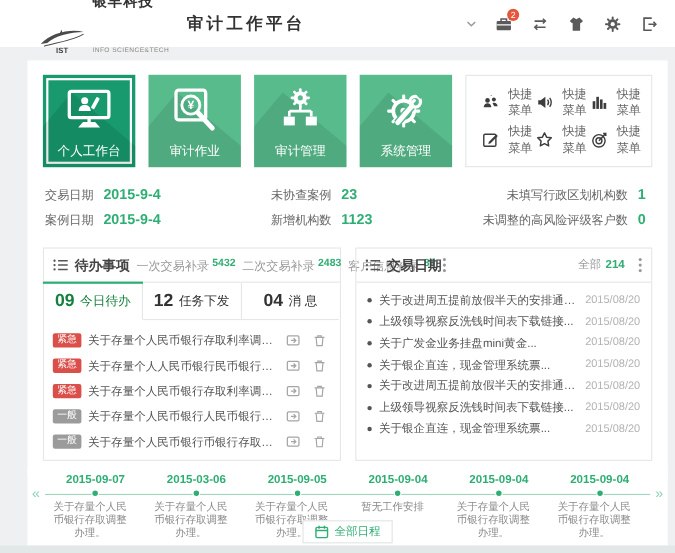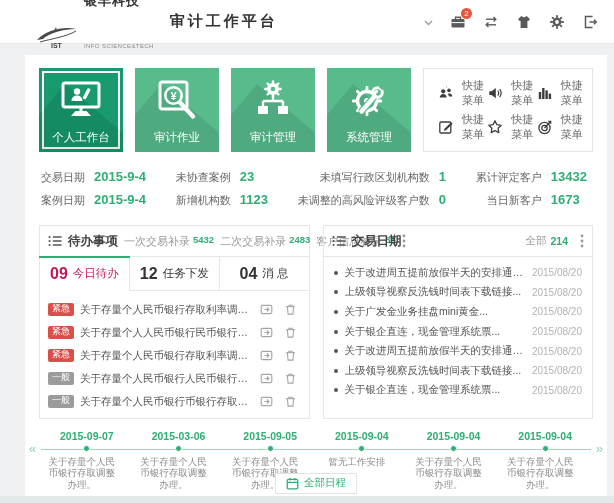--- a/index.html
+++ b/index.html
@@ -58,21 +58,21 @@
   .kebab svg { width:4px; height:14px; display:block; }
   .list-ic { color:#555; flex:none; } .list-ic svg { width:14px; height:14px; display:block; }
   .tabs { display:flex; border-top:1px solid #e4e7e7; }
   .tab { flex:1; height:34px; display:flex; align-items:center; justify-content:center; gap:5px;
     border-bottom:1px solid #e4e7e7; border-right:1px solid #e4e7e7; cursor:pointer; position:relative; }
   .tab:last-child { border-right:none; }
   .tab-num { font-size:16px; font-weight:bold; color:#333; }
   .tab-label { font-size:11.5px; color:#333; }
   .tab.active { border-bottom:1px solid #fff; }
   .tab.active::before { content:""; position:absolute; top:-1px; left:-1px; right:-1px; height:2px; background:#2fae74; }
-  .tab.active .tab-num, .tab.active .tab-label { color:#be185d; }
+  .tab.active .tab-num, .tab.active .tab-label { color:#15803d; }
   .todo-list { padding:7px 8px 5px; }
   .todo-row { display:flex; align-items:center; gap:6px; height:23px; cursor:pointer; }
   .badge { font-size:9px; color:#fff; padding:1px 4px 2px; border-radius:2px; flex:none; line-height:1.1; }
   .badge.urgent { background:#da4f49; }
   .badge.normal { background:#9b9b9b; }
   .todo-title { font-size:10.5px; color:#555; flex:1; white-space:nowrap; overflow:hidden; text-overflow:ellipsis; }
   .row-icons { display:flex; gap:11px; color:#a5a5a5; flex:none; padding-right:4px; }
   .row-icons svg { width:13px; height:13px; display:block; cursor:pointer; }
   .ann-header-right { margin-left:auto; display:flex; align-items:center; gap:4px; cursor:pointer; }
   .ann-all { font-size:10.5px; color:#999; }
@@ -302,26 +302,20 @@
       <span class="stat-value">23</span>
       <span class="stat-label">新增机构数</span>
       <span class="stat-value">1123</span>
     </div>
     <div class="stat-group">
       <span class="stat-label">未填写行政区划机构数</span>
       <span class="stat-value">1</span>
       <span class="stat-label">未调整的高风险评级客户数</span>
       <span class="stat-value">0</span>
     </div>
-    <div class="stat-group">
-      <span class="stat-label">累计评定客户</span>
-      <span class="stat-value">13432</span>
-      <span class="stat-label">当日新客户</span>
-      <span class="stat-value">1673</span>
-    </div>
   </div>
 
   <div class="panels-row">
 
     <div class="panel">
       <div class="panel-header">
         <span class="list-ic">
           <svg viewBox="0 0 16 16">
               <g stroke="#555" stroke-width="1.6">
                 <path d="M5.5 3.5h10M5.5 8h10M5.5 12.5h10"></path>

